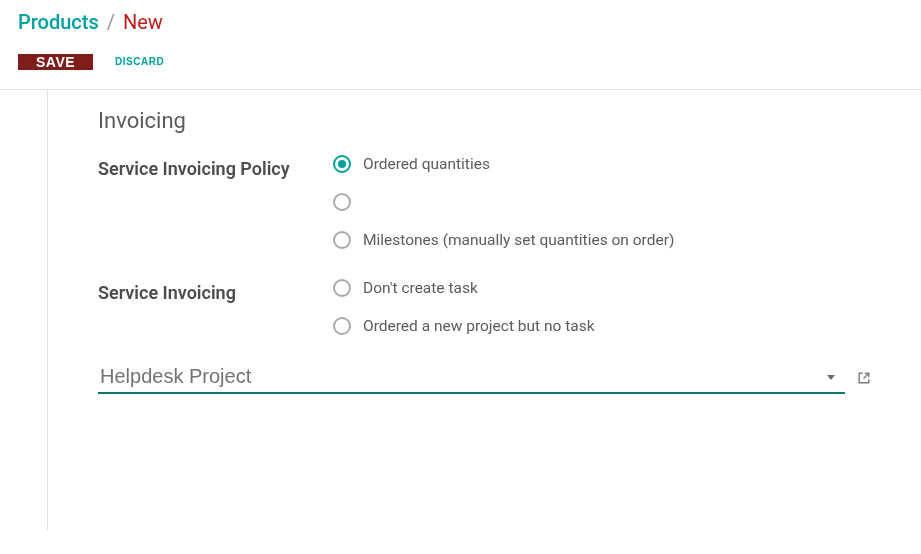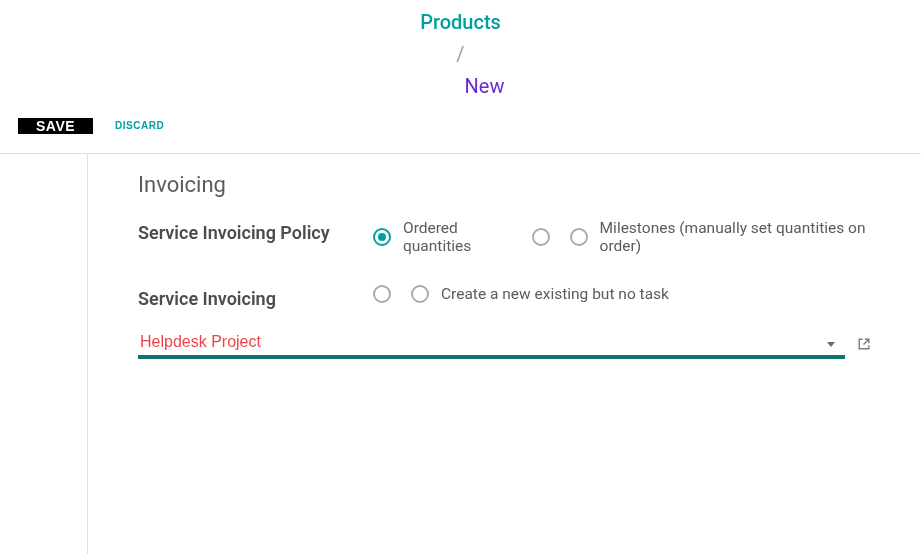--- a/index.html
+++ b/index.html
@@ -17,43 +17,41 @@
     }
     .header {
       padding: 10px 18px 14px 18px;
     }
     .breadcrumb {
       display: flex;
       align-items: center;
       gap: 8px;
       font-size: 20px;
       margin-bottom: 14px;
-      flex-direction: column;
     }
     .breadcrumb-link {
       color: #00A09D;
       font-weight: 500;
       cursor: pointer;
     }
     .breadcrumb-sep {
       color: #999999;
       font-weight: 400;
     }
     .breadcrumb-current {
-      color: #6d28d9;
+      color: #b91c1c;
       font-weight: 400;
-      margin-left: 48px;
     }
     .action-buttons {
       display: flex;
       align-items: center;
       gap: 12px;
     }
     .btn-save {
-      background: #000000;
+      background: #7f1d1d;
       color: #ffffff;
       border: none;
       padding: 0 18px;
       font-size: 14px;
       font-weight: 600;
       letter-spacing: 0.5px;
       cursor: pointer;
     }
     .btn-discard {
       background: transparent;
@@ -64,21 +62,20 @@
       font-weight: 600;
       letter-spacing: 0.5px;
       cursor: pointer;
     }
     .divider {
       border: none;
       border-top: 1px solid #dee2e6;
     }
     .content {
       display: flex;
-      margin-left: 40px;
     }
     .left-border {
       width: 48px;
       border-right: 1px solid #dee2e6;
       height: 440px;
     }
     .form-area {
       padding: 18px 50px 18px 50px;
       flex: 1;
     }
@@ -98,21 +95,21 @@
       color: #4c4c4c;
       font-size: 18px;
       line-height: 1.5;
       padding-top: 4px;
     }
     .form-field {
       flex: 1;
     }
     .radio-group {
       display: flex;
-      flex-direction: row;
+      flex-direction: column;
       gap: 20px;
       padding-top: 4px;
       padding-bottom: 18px;
     }
     .radio-item {
       display: flex;
       align-items: center;
       gap: 12px;
       cursor: pointer;
       font-size: 15.5px;
@@ -142,24 +139,24 @@
       display: block;
     }
     .select-wrapper {
       display: flex;
       align-items: center;
       gap: 8px;
     }
     .select-input {
       flex: 1;
       border: none;
-      border-bottom: 4px solid #0f766e;
+      border-bottom: 2px solid #0f766e;
       padding: 4px 2px;
-      font-size: 16px;
-      color: #ef4444;
+      font-size: 20px;
+      color: #737373;
       outline: none;
       background: transparent;
     }
     .caret-icon {
       width: 0;
       height: 0;
       border-left: 4px solid transparent;
       border-right: 4px solid transparent;
       border-top: 5px solid #6c6c6c;
       margin-left: -26px;
@@ -214,24 +211,25 @@
         </div>
       </div>
     </div>
 
     <div class="form-row">
       <div class="form-label">Service Invoicing</div>
       <div class="form-field">
         <div class="radio-group">
           <label class="radio-item">
             <span class="radio-circle"></span>
-          </label>
-          <label class="radio-item">
-            <span class="radio-circle"></span>
-            <span>Create a new existing but no task</span>
+            <span>Don't create task</span>
+          </label>
+          <label class="radio-item">
+            <span class="radio-circle"></span>
+            <span>Ordered a new project but no task</span>
           </label>
         </div>
       </div>
     </div>
 
     <div class="form-row">
       <div class="form-field">
         <div class="select-wrapper">
           <input type="text" class="select-input" value="Helpdesk Project" style="">
           <span class="caret-icon"></span>

